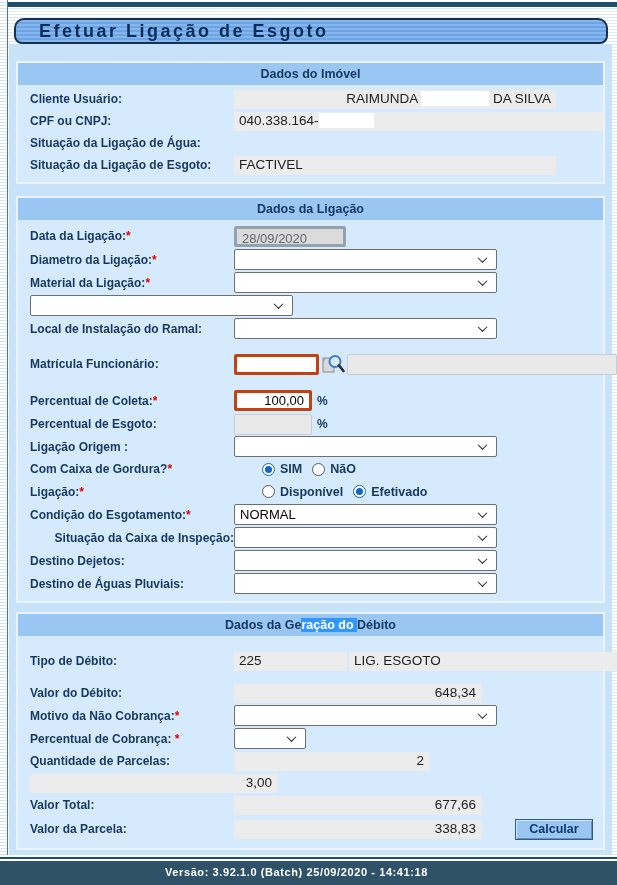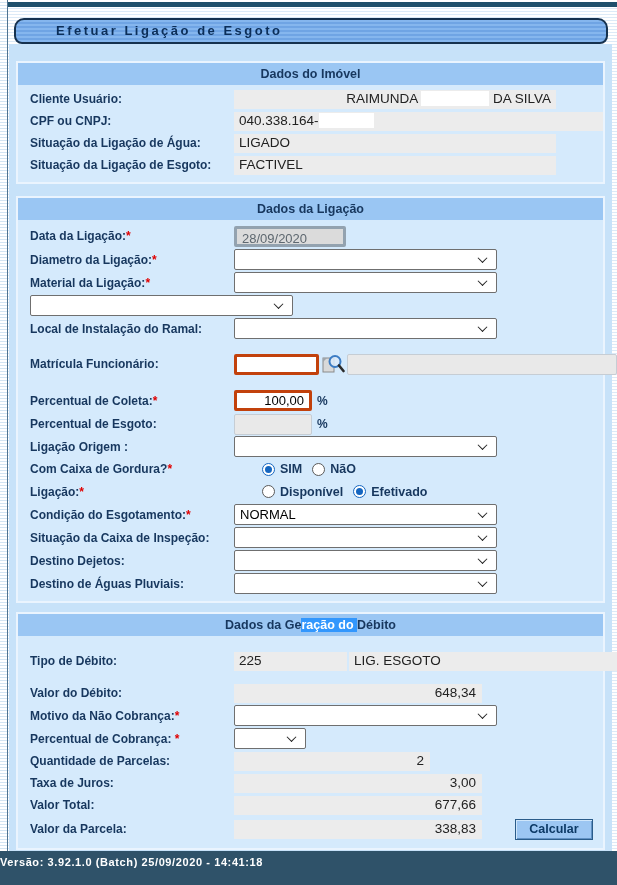--- a/index.html
+++ b/index.html
@@ -9,22 +9,22 @@
     background:repeating-linear-gradient(180deg,#FFFFFF 0 2px,#DCEAF7 2px 3px);
     position:relative; overflow:hidden;
   }
   .top-bar { position:absolute; top:2px; left:0; width:617px; height:5px; background:#1E4F6B; }
   .left-strip { position:absolute; left:0; top:0; width:8px; height:885px;
     background:repeating-linear-gradient(180deg,#FFFFFF 0 2px,#D3E4F2 2px 3px);
     border-right:1px solid #4F7390; }
   .title-box { position:absolute; top:18px; left:14px; width:594px; height:26px;
     border:2px solid #16324F; border-radius:10px 10px 8px 8px;
     background:repeating-linear-gradient(180deg,#85B6EE 0 2px,#6FA4E4 2px 4px);
-    color:#0B2E59; font-weight:bold; font-size:13px; letter-spacing:2.5px;
-    line-height:22px; padding-left:40px; }
+    color:#0B2E59; font-weight:bold; font-size:18px; letter-spacing:2.5px;
+    line-height:22px; padding-left:23px; }
   .panel { position:absolute; top:44px; left:9px; width:603px; height:811px; background:#C7E2F9; }
   .sect { margin:0 7px; border:2px solid #EAF4FE; background:#D5EAFC; }
   .sect-hd { height:22px; background:#9AC6F3; color:#17375E; font-weight:bold;
     font-size:12.5px; line-height:22px; text-align:center; }
   .sect-body { padding:4px 0 6px 0; }
   .row { display:flex; align-items:center; min-height:22px; padding-left:12px; }
   .lbl { width:204px; color:#17375E; font-weight:bold; font-size:12px; flex-shrink:0; }
   .req { color:#E00000; font-weight:bold; font-size:12px; }
   .ro-field { background:#ECECEC; height:19px; font-size:13.5px; color:#222;
     padding:1px 5px 0 5px; overflow:hidden; white-space:nowrap; }
@@ -45,23 +45,23 @@
   .radio.sel::after { content:""; width:7px; height:7px; border-radius:50%; background:#1566C0; }
   .radio-lbl { color:#17375E; font-weight:bold; font-size:12.5px; margin:0 10px 0 5px; }
   .stack { display:flex; flex-direction:row; gap:2px; }
   .btn { background:#9CC6F2; border:1px solid #2B5C8A; color:#0D3A66; font-weight:bold;
     font-size:12.5px; font-family:"Liberation Sans",sans-serif; padding:1px 9px; height:21px;
     box-shadow:inset 1px 1px 0 #CFE6FB, inset -1px -1px 0 #6292C4; cursor:pointer; }
   .actions { display:flex; align-items:center; gap:9px; padding:0 7px; margin-top:9px; }
   .sel-hl { background:#3297FD; color:#FFFFFF; }
   .footer-rules { position:absolute; bottom:23px; left:0; width:617px; height:7px;
     background:linear-gradient(180deg,#FFFFFF 0 2px,#1E4F6B 2px 4px,#FFFFFF 4px 7px); }
-  .footer { position:absolute; bottom:0; left:0; width:617px; height:34px; background:#2F5269;
+  .footer { position:absolute; bottom:0; left:0; width:617px; height:24px; background:#2F5269;
     color:#FFFFFF; font-weight:bold; font-size:11px; letter-spacing:0.6px;
-    line-height:23px; text-align:left; padding-right:24px; }
+    line-height:23px; text-align:center; padding-right:24px; }
   .icon-btn { display:inline-flex; cursor:pointer; }
 </style>
 </head>
 <body>
 
 <div class="top-bar"></div>
 <div class="left-strip"></div>
 
 <div class="title-box">Efetuar Ligação de Esgoto</div>
 
@@ -79,21 +79,20 @@
         </div>
       </div>
       <div class="row">
         <span class="lbl">CPF ou CNPJ:</span>
         <div class="ro-field" style="width:372px;">
           <span>040.338.164-</span><span class="redact" style="width:55px;"></span>
         </div>
       </div>
       <div class="row">
         <span class="lbl">Situação da Ligação de Água:</span>
-        <div class="ro-field" style="width:322px;">LIGADO</div>
       </div>
       <div class="row">
         <span class="lbl">Situação da Ligação de Esgoto:</span>
         <div class="ro-field" style="width:322px;">FACTIVEL</div>
       </div>
     </div>
   </div>
 
   <div class="sect" style="margin-top:12px;">
     <div class="sect-hd">Dados da Ligação</div>
@@ -192,21 +191,21 @@
         <span class="radio sel"></span>
         <span class="radio-lbl">Efetivado</span>
       </div>
       <div class="row" style="min-height:23px;">
         <span class="lbl"><span>Condição do Esgotamento:</span><span class="req">*</span></span>
         <div class="select">
             <span class="select-value">NORMAL</span>
             <span class="chev"></span>
           </div>
       </div>
-      <div class="row" style="min-height:23px;">
+      <div class="row" style="min-height:23px;text-align:right;">
         <span class="lbl">Situação da Caixa de Inspeção:</span>
         <div class="select">
             <span class="select-value"></span>
             <span class="chev"></span>
           </div>
       </div>
       <div class="row" style="min-height:23px;">
         <span class="lbl">Destino Dejetos:</span>
         <div class="select">
             <span class="select-value"></span>
@@ -249,21 +248,20 @@
         <div class="select" style="width:72px;">
             <span class="select-value"></span>
             <span class="chev"></span>
           </div>
       </div>
       <div class="row">
         <span class="lbl">Quantidade de Parcelas:</span>
         <div class="ro-field ro-num" style="width:196px;">2</div>
       </div>
       <div class="row">
-        <span class="lbl">Taxa de Juros:</span>
         <div class="ro-field ro-num" style="width:248px;">3,00</div>
       </div>
       <div class="row">
         <span class="lbl">Valor Total:</span>
         <div class="ro-field ro-num" style="width:248px;">677,66</div>
       </div>
       <div class="row" style="min-height:26px;">
         <span class="lbl">Valor da Parcela:</span>
         <div class="ro-field ro-num" style="width:248px;">338,83</div>
         <button class="btn" style="margin-left:33px; width:78px;">Calcular</button>

